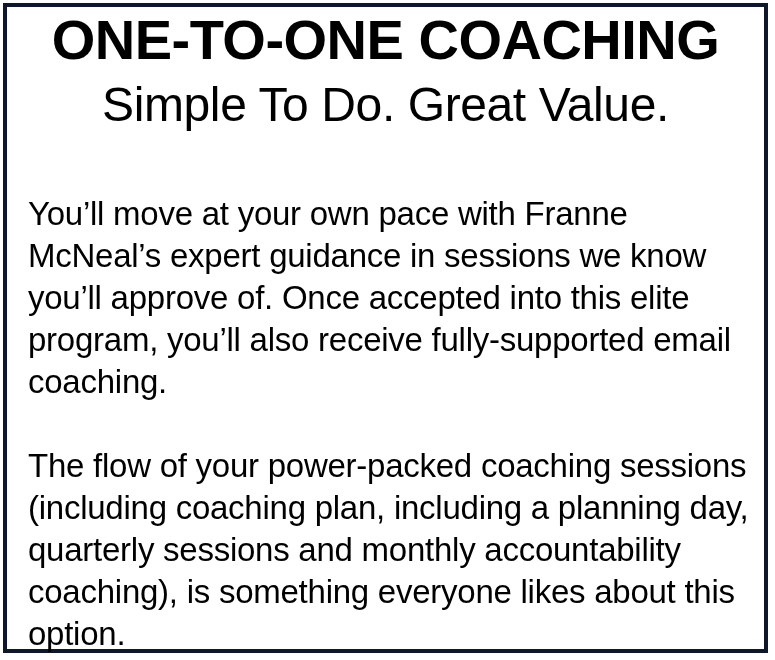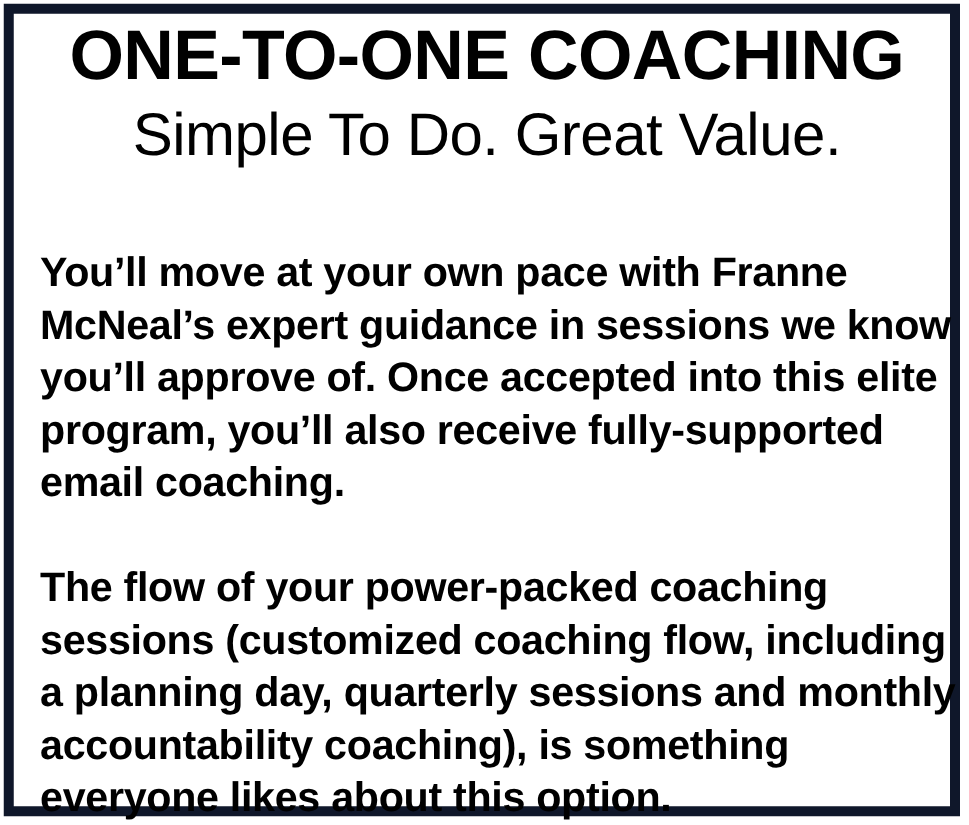--- a/index.html
+++ b/index.html
@@ -14,21 +14,21 @@
     font-family: "Liberation Sans", sans-serif;
   }
 
   #card {
     position: absolute;
     left: 3px;
     top: 3px;
     width: 765px;
     height: 650px;
     box-sizing: border-box;
-    border: 8px solid #0f172a;
+    border: 4px solid #0f172a;
     background: #ffffff;
   }
 
   #headings {
     position: absolute;
     left: 0;
     top: 0;
     width: 757px;
     text-align: center;
   }
@@ -62,21 +62,21 @@
     left: 21px;
     top: 186px;
     width: 736px;
   }
 
   .para {
     margin: 0;
     padding: 0;
     font-size: 33px;
     line-height: 42px;
-    font-weight: 700;
+    font-weight: 400;
     letter-spacing: -0.25px;
     color: #000000;
     text-align: left;
   }
 
   .para-gap {
     height: 42px;
   }
 </style>
 </head>
@@ -85,16 +85,16 @@
 <div id="card">
 
   <div id="headings">
     <h1 id="title">ONE-TO-ONE COACHING</h1>
     <h2 id="subtitle">Simple To Do. Great Value.</h2>
   </div>
 
   <div id="body">
     <p class="para">You’ll move at your own pace with Franne McNeal’s expert guidance in sessions we know you’ll approve of. Once accepted into this elite program, you’ll also receive fully-supported email coaching.</p>
     <div class="para-gap"></div>
-    <p class="para">The flow of your power-packed coaching sessions (customized coaching flow, including a planning day, quarterly sessions and monthly accountability coaching), is something everyone likes about this option.</p>
+    <p class="para">The flow of your power-packed coaching sessions (including coaching plan, including a planning day, quarterly sessions and monthly accountability coaching), is something everyone likes about this option.</p>
   </div>
 
 </div>
 
 </body></html>

